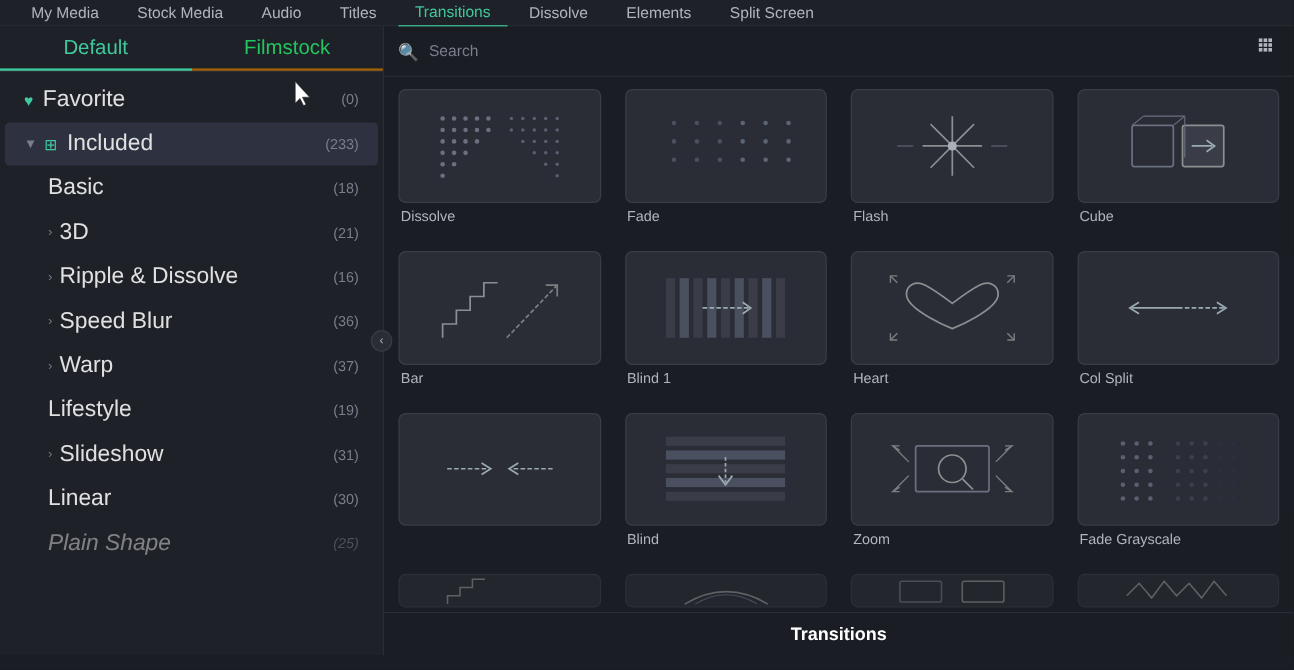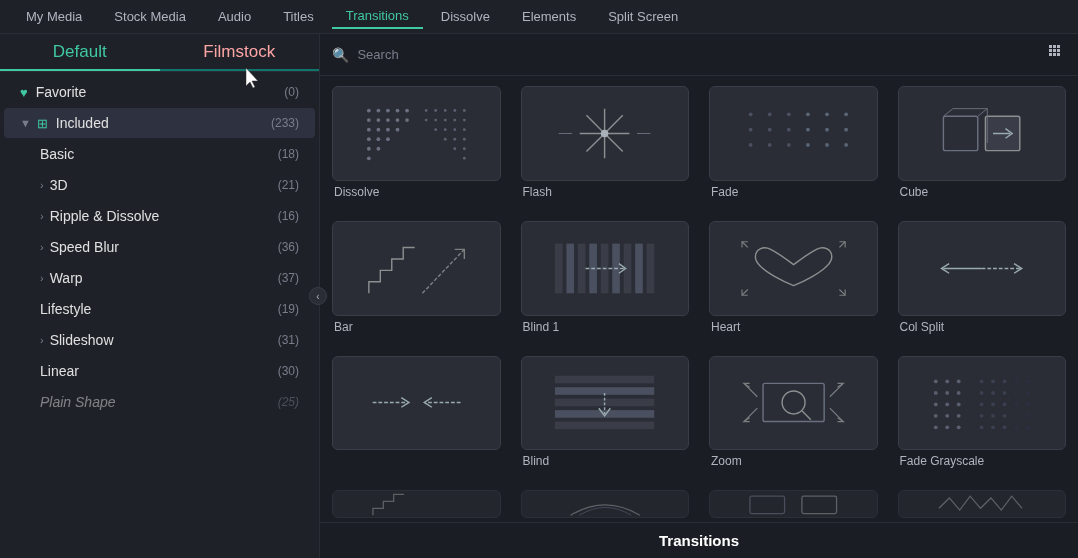--- a/index.html
+++ b/index.html
@@ -11,21 +11,21 @@
       width: 1078px;
       height: 558px;
       overflow: hidden;
     }
 
     
     .top-nav {
       display: flex;
       align-items: center;
       background: #1e2128;
-      height: 34px;
+      height: 22px;
       padding: 0 12px;
       border-bottom: 1px solid #2a2d35;
       gap: 4px;
     }
     .nav-item {
       padding: 4px 14px;
       color: #b0b4be;
       cursor: pointer;
       border-radius: 4px;
       font-size: 13px;
@@ -63,22 +63,22 @@
       flex: 1;
       display: flex;
       align-items: center;
       justify-content: center;
       cursor: pointer;
       font-size: 17px;
       color: #b0b4be;
       border-bottom: 2px solid transparent;
     }
     .sidebar-tab.active {
-      color: #fca5a5;
-      border-bottom: 2px solid #0f766e;
+      color: #22c55e;
+      border-bottom: 2px solid #a16207;
     }
 
     
     .sidebar-content {
       flex: 1;
       overflow-y: auto;
       padding: 4px 0;
     }
     .sidebar-content::-webkit-scrollbar { width: 4px; }
     .sidebar-content::-webkit-scrollbar-track { background: transparent; }
@@ -98,21 +98,21 @@
       margin-right: 8px;
       color: #b0b4be;
       font-size: 13px;
       display: flex;
       align-items: center;
     }
     .sidebar-item .item-icon.heart { color: #40c8a0; }
     .sidebar-item .item-label {
       flex: 1;
       color: #e0e0e0;
-      font-size: 14px;
+      font-size: 19px;
     }
     .sidebar-item .item-count {
       color: #7a7e8a;
       font-size: 12px;
     }
 
     .sidebar-item.sub {
       padding-left: 36px;
     }
 
@@ -380,40 +380,20 @@
                 <circle cx="110" cy="60" r="1.5"></circle>
               </g>
             </svg>
           </div>
           <span class="transition-label">Dissolve</span>
         </div>
 
         <div class="transition-card">
           <div class="transition-thumb">
             <svg class="thumb-svg" viewBox="0 0 120 68" fill="none">
-
-              <line x1="60" y1="34" x2="60" y2="8" stroke="#8a9090" stroke-width="1.5"></line>
-              <line x1="60" y1="34" x2="60" y2="60" stroke="#8a9090" stroke-width="1.5"></line>
-              <line x1="60" y1="34" x2="34" y2="34" stroke="#8a9090" stroke-width="1.5"></line>
-              <line x1="60" y1="34" x2="86" y2="34" stroke="#8a9090" stroke-width="1.5"></line>
-              <line x1="60" y1="34" x2="41" y2="15" stroke="#8a9090" stroke-width="1.5"></line>
-              <line x1="60" y1="34" x2="79" y2="53" stroke="#8a9090" stroke-width="1.5"></line>
-              <line x1="60" y1="34" x2="79" y2="15" stroke="#8a9090" stroke-width="1.5"></line>
-              <line x1="60" y1="34" x2="41" y2="53" stroke="#8a9090" stroke-width="1.5"></line>
-              <circle cx="60" cy="34" r="4" fill="#aab0b8"></circle>
-              <line x1="26" y1="34" x2="12" y2="34" stroke="#6a7080" stroke-width="1"></line>
-              <line x1="94" y1="34" x2="108" y2="34" stroke="#6a7080" stroke-width="1"></line>
-            </svg>
-          </div>
-          <span class="transition-label">Flash</span>
-        </div>
-
-        <div class="transition-card">
-          <div class="transition-thumb">
-            <svg class="thumb-svg" viewBox="0 0 120 68" fill="none">
               <g fill="#4a5060">
                 <circle cx="15" cy="14" r="2"></circle>
                   <circle cx="35" cy="14" r="2"></circle>
                   <circle cx="55" cy="14" r="2"></circle>
                 <circle cx="15" cy="30" r="2"></circle>
                   <circle cx="35" cy="30" r="2"></circle>
                   <circle cx="55" cy="30" r="2"></circle>
                 <circle cx="15" cy="46" r="2"></circle>
                   <circle cx="35" cy="46" r="2"></circle>
                   <circle cx="55" cy="46" r="2"></circle>
@@ -425,20 +405,40 @@
                 <circle cx="75" cy="30" r="2"></circle>
                   <circle cx="95" cy="30" r="2"></circle>
                   <circle cx="115" cy="30" r="2"></circle>
                 <circle cx="75" cy="46" r="2"></circle>
                   <circle cx="95" cy="46" r="2"></circle>
                   <circle cx="115" cy="46" r="2"></circle>
               </g>
             </svg>
           </div>
           <span class="transition-label">Fade</span>
+        </div>
+
+        <div class="transition-card">
+          <div class="transition-thumb">
+            <svg class="thumb-svg" viewBox="0 0 120 68" fill="none">
+
+              <line x1="60" y1="34" x2="60" y2="8" stroke="#8a9090" stroke-width="1.5"></line>
+              <line x1="60" y1="34" x2="60" y2="60" stroke="#8a9090" stroke-width="1.5"></line>
+              <line x1="60" y1="34" x2="34" y2="34" stroke="#8a9090" stroke-width="1.5"></line>
+              <line x1="60" y1="34" x2="86" y2="34" stroke="#8a9090" stroke-width="1.5"></line>
+              <line x1="60" y1="34" x2="41" y2="15" stroke="#8a9090" stroke-width="1.5"></line>
+              <line x1="60" y1="34" x2="79" y2="53" stroke="#8a9090" stroke-width="1.5"></line>
+              <line x1="60" y1="34" x2="79" y2="15" stroke="#8a9090" stroke-width="1.5"></line>
+              <line x1="60" y1="34" x2="41" y2="53" stroke="#8a9090" stroke-width="1.5"></line>
+              <circle cx="60" cy="34" r="4" fill="#aab0b8"></circle>
+              <line x1="26" y1="34" x2="12" y2="34" stroke="#6a7080" stroke-width="1"></line>
+              <line x1="94" y1="34" x2="108" y2="34" stroke="#6a7080" stroke-width="1"></line>
+            </svg>
+          </div>
+          <span class="transition-label">Flash</span>
         </div>
 
         <div class="transition-card">
           <div class="transition-thumb">
             <svg class="thumb-svg" viewBox="0 0 120 68" fill="none">
 
               <rect x="20" y="16" width="36" height="36" rx="2" stroke="#6a7080" stroke-width="1.5" fill="none"></rect>
               <rect x="64" y="16" width="36" height="36" rx="2" stroke="#8a9090" stroke-width="1.5" fill="#3a3d47"></rect>
 
               <line x1="72" y1="34" x2="90" y2="34" stroke="#9aabb0" stroke-width="1.5"></line>

